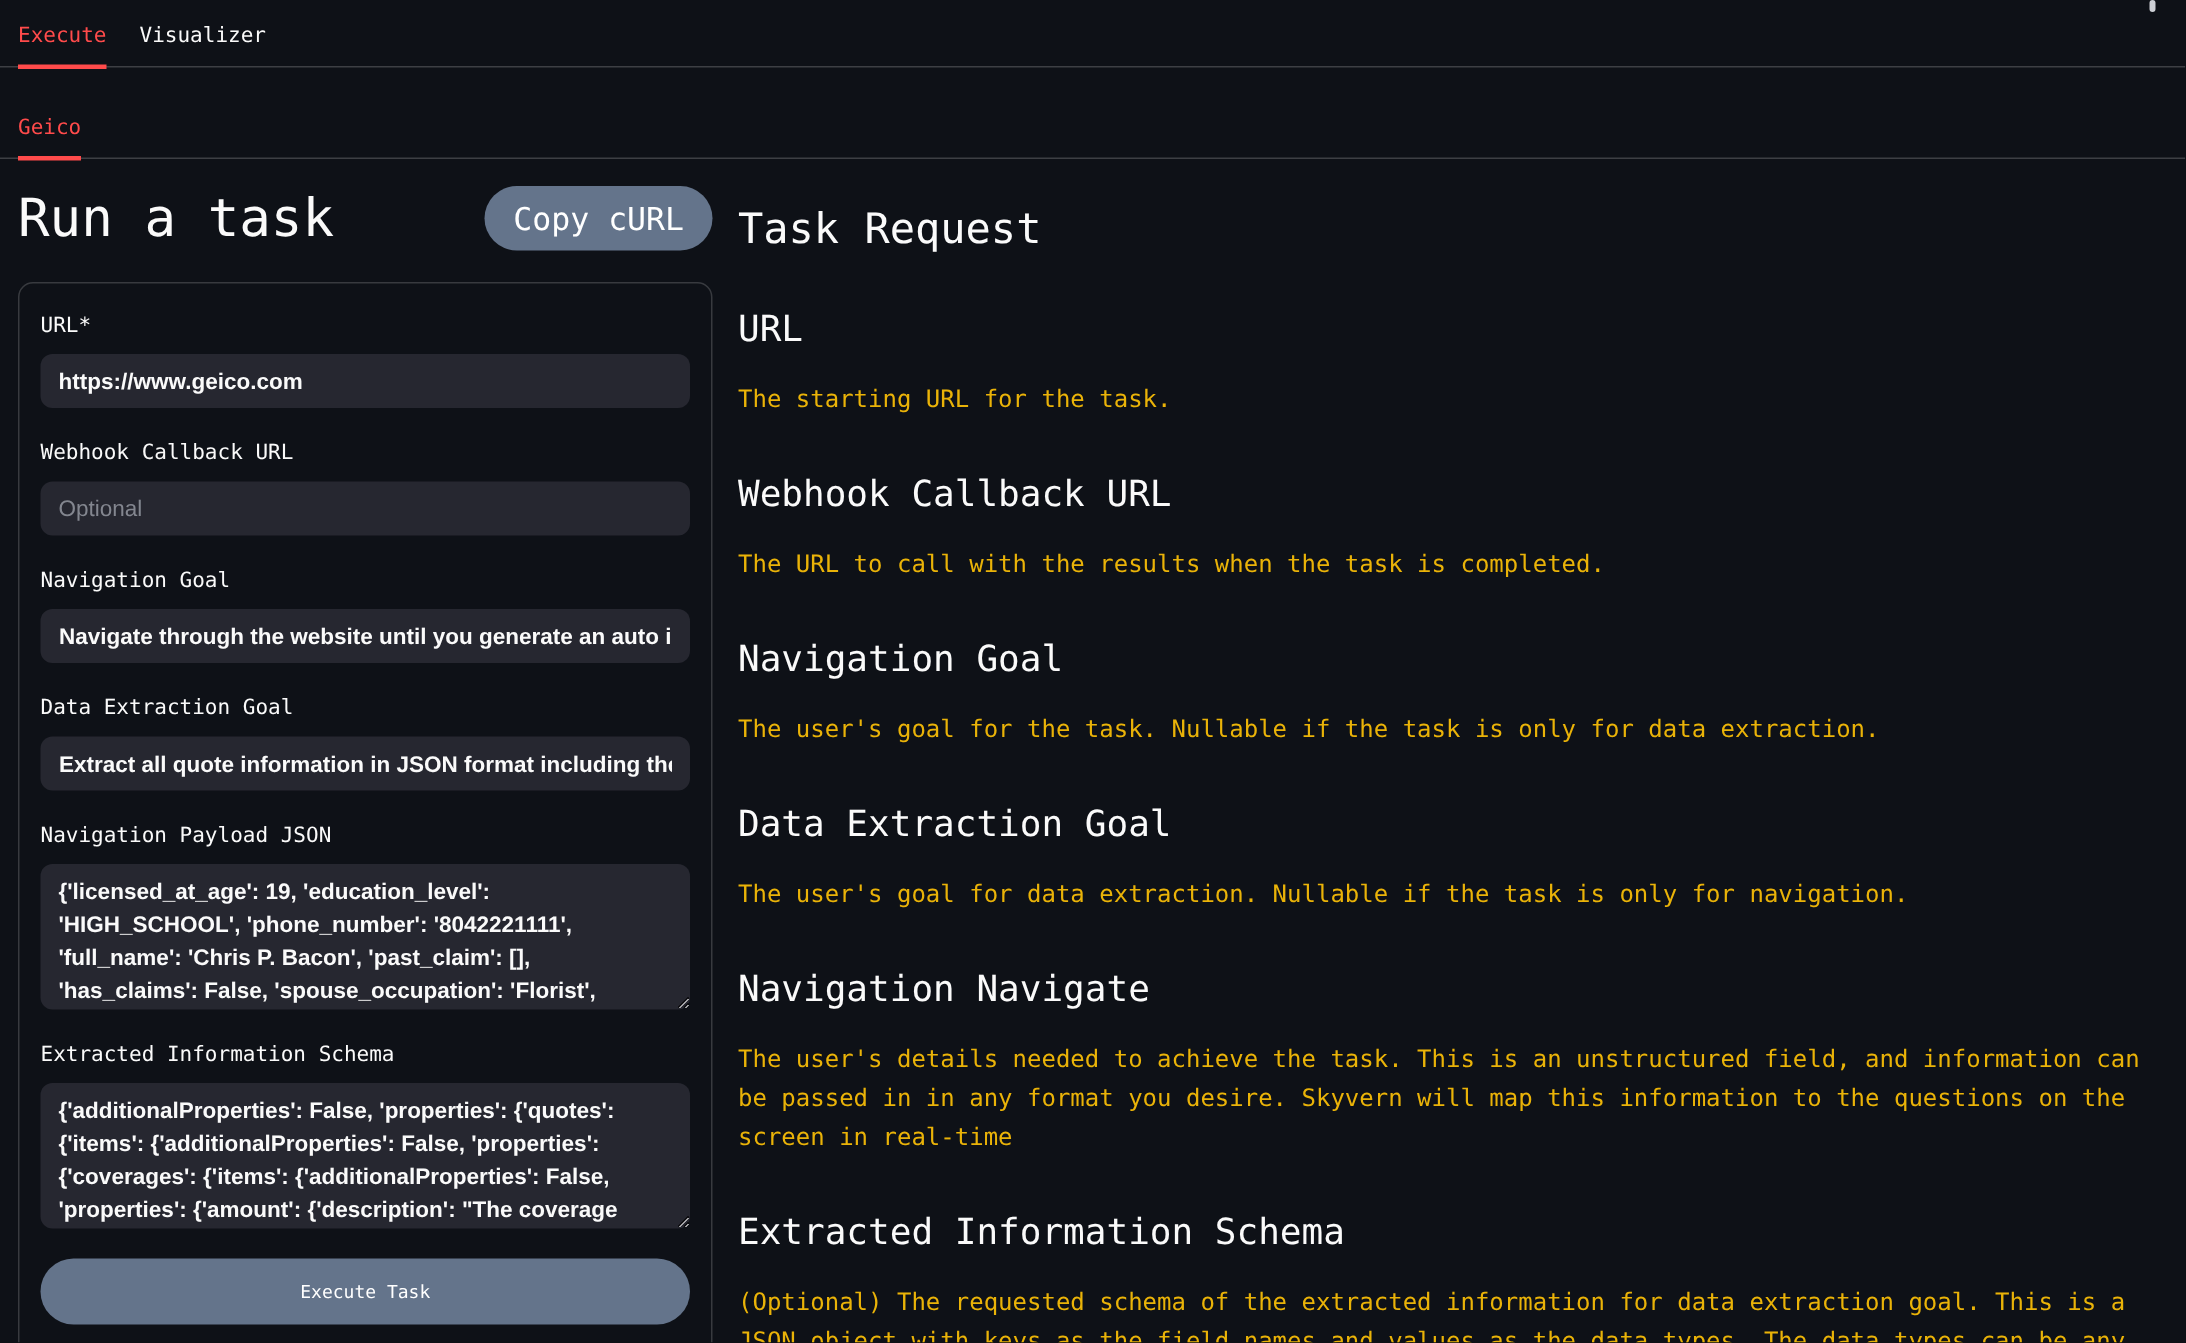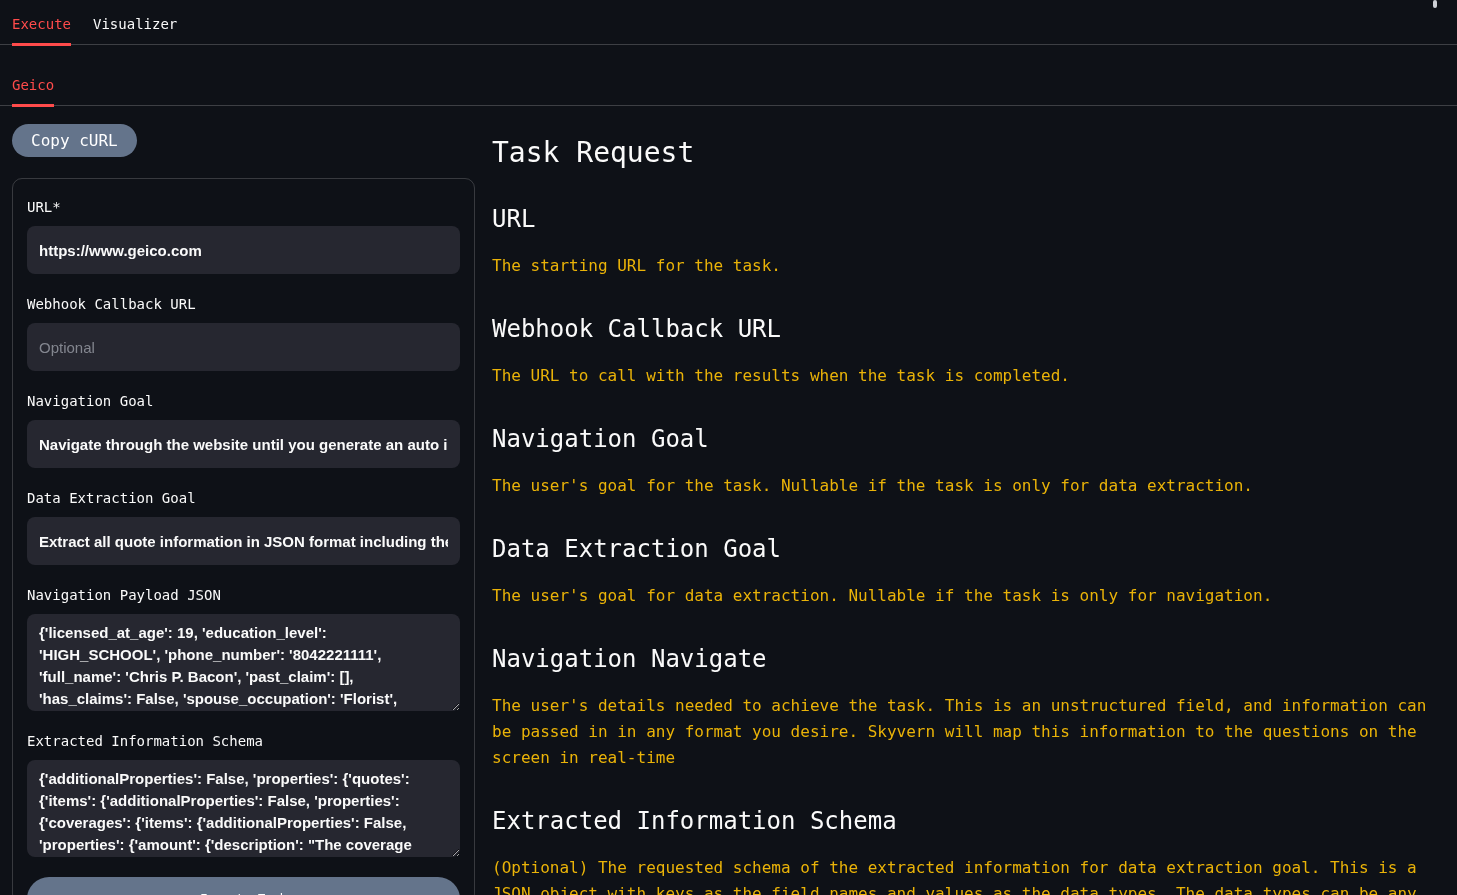--- a/index.html
+++ b/index.html
@@ -22,31 +22,31 @@
   .tab.active { color:#ff4b4b; border-bottom-color:#ff4b4b; }
   
   .main { display:flex; gap:17px; padding:18px 24px 0 12px; align-items:flex-start; }
   .left-col { width:463px; flex:none; }
   .right-col { flex:1; max-width:946px; }
   
   .left-head { display:flex; justify-content:space-between; align-items:center; }
   .run-title { margin:0; font-size:35px; font-weight:500; letter-spacing:0; }
   .copy-btn {
     background:#64748b; color:#ffffff; border:none; border-radius:22px;
-    height:33px; padding:0 19px; font-size:16px; cursor:pointer;
+    height:43px; padding:0 19px; font-size:21px; cursor:pointer;
     font-family:"DejaVu Sans Mono", monospace;
   }
   .card {
     margin-top:21px; border:1px solid rgba(250,250,250,0.18);
     border-radius:10px; padding:6px 14px 16px 14px; height:726px;
   }
   .field-label { font-size:14px; color:#fafafa; margin:22px 0 11px 0; }
   .field-label.first { margin-top:14px; }
   .text-input {
-    display:block; width:100%; height:48px; background:#262730; border:none;
+    display:block; width:100%; height:36px; background:#262730; border:none;
     border-radius:8px; color:#fafafa; padding:0 12px;
     font-family:"Liberation Sans", sans-serif; font-weight:600; font-size:15px;
     outline:none;
   }
   .text-input::placeholder { color:#83868f; font-weight:400; }
   .text-area {
     display:block; width:100%; height:97px; background:#262730; border:none;
     border-radius:8px; color:#fafafa; padding:8px 12px;
     font-family:"Liberation Sans", sans-serif; font-weight:600; font-size:15px;
     line-height:22px; outline:none; overflow:hidden; resize:both;
@@ -81,20 +81,21 @@
 
   <div class="tabbar sub">
     <div class="tab active">Geico</div>
   </div>
 
   <div class="main">
 
     <div class="left-col">
 
       <div class="left-head">
+        <h1 class="run-title">Run a task</h1>
         <button class="copy-btn">Copy cURL</button>
       </div>
 
       <div class="card">
 
         <div class="field-label first">URL*</div>
         <input class="text-input" type="text" value="https://www.geico.com" style="">
 
         <div class="field-label">Webhook Callback URL</div>
         <input class="text-input" type="text" placeholder="Optional" style="">

